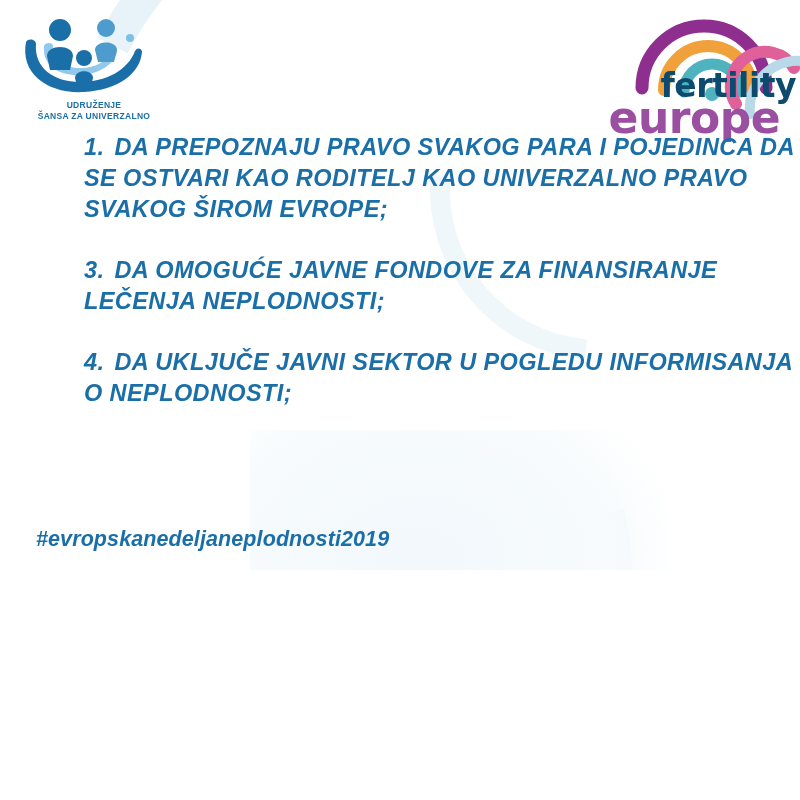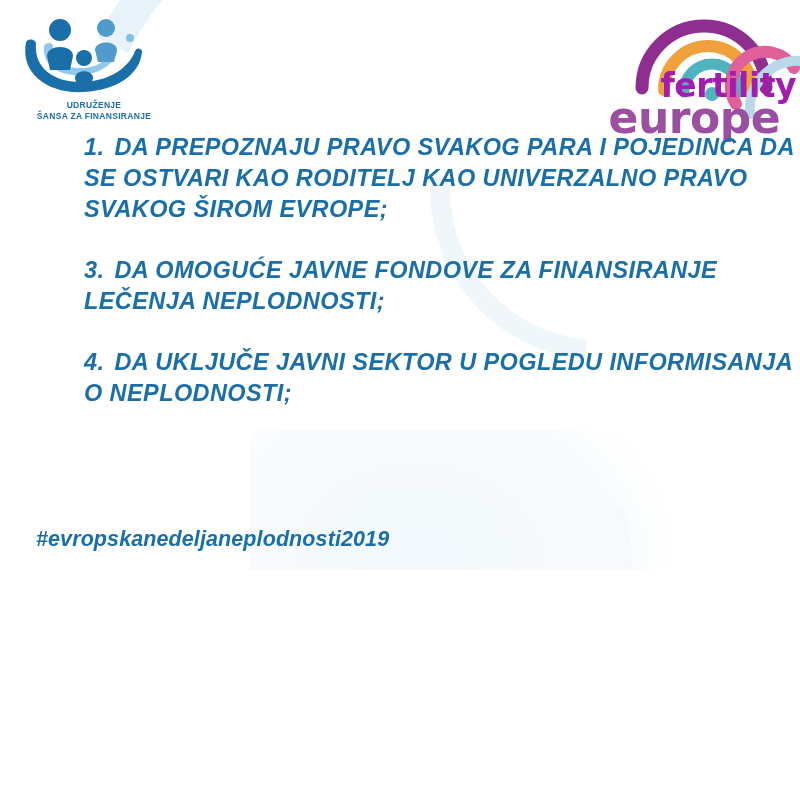--- a/index.html
+++ b/index.html
@@ -101,21 +101,21 @@
     width: 200px;
     height: 120px;
   }
   #logo-right .word1 {
     position: absolute;
     right: 28px;
     top: 56px;
     font-family: "DejaVu Sans", sans-serif;
     font-size: 33px;
     font-weight: bold;
-    color: #a21caf;
+    color: #0c4a6e;
     letter-spacing: -0.5px;
   }
   #logo-right .word2 {
     position: absolute;
     right: 44px;
     top: 82px;
     font-family: "DejaVu Sans", sans-serif;
     font-size: 44px;
     font-weight: bold;
     color: #9b4fa0;
@@ -186,21 +186,21 @@
         <path d="M81 38 C81 28, 103 28, 103 38 L100 50 L84 50 Z" fill="#4d9ccd"></path>
 
         <circle cx="70" cy="46" r="8" fill="#1b6fa8"></circle>
         <path d="M61 66 C61 57, 79 57, 79 66 L77 74 L63 74 Z" fill="#1b6fa8"></path>
 
         <circle cx="116" cy="26" r="4" fill="#7ec0e6"></circle>
       </svg>
     </div>
     <div class="caption">
       <div>UDRUŽENJE</div>
-      <div>ŠANSA ZA FINANSIRANJE</div>
+      <div>ŠANSA ZA UNIVERZALNO</div>
     </div>
   </div>
 
   <div id="logo-right">
     <svg width="200" height="120" viewBox="0 0 200 120" xmlns="http://www.w3.org/2000/svg">
 
       <path d="M18 78 A62 62 0 0 1 142 78" fill="none" stroke="#8e2f8f" stroke-width="13" stroke-linecap="round"></path>
       <path d="M40 80 A44 44 0 0 1 128 80" fill="none" stroke="#f0a13c" stroke-width="12" stroke-linecap="round"></path>
       <path d="M60 82 A28 28 0 0 1 116 82" fill="none" stroke="#4fb3bf" stroke-width="11" stroke-linecap="round"></path>
       <path d="M112 94 A34 34 0 0 1 170 58" fill="none" stroke="#e0609a" stroke-width="12" stroke-linecap="round"></path>

